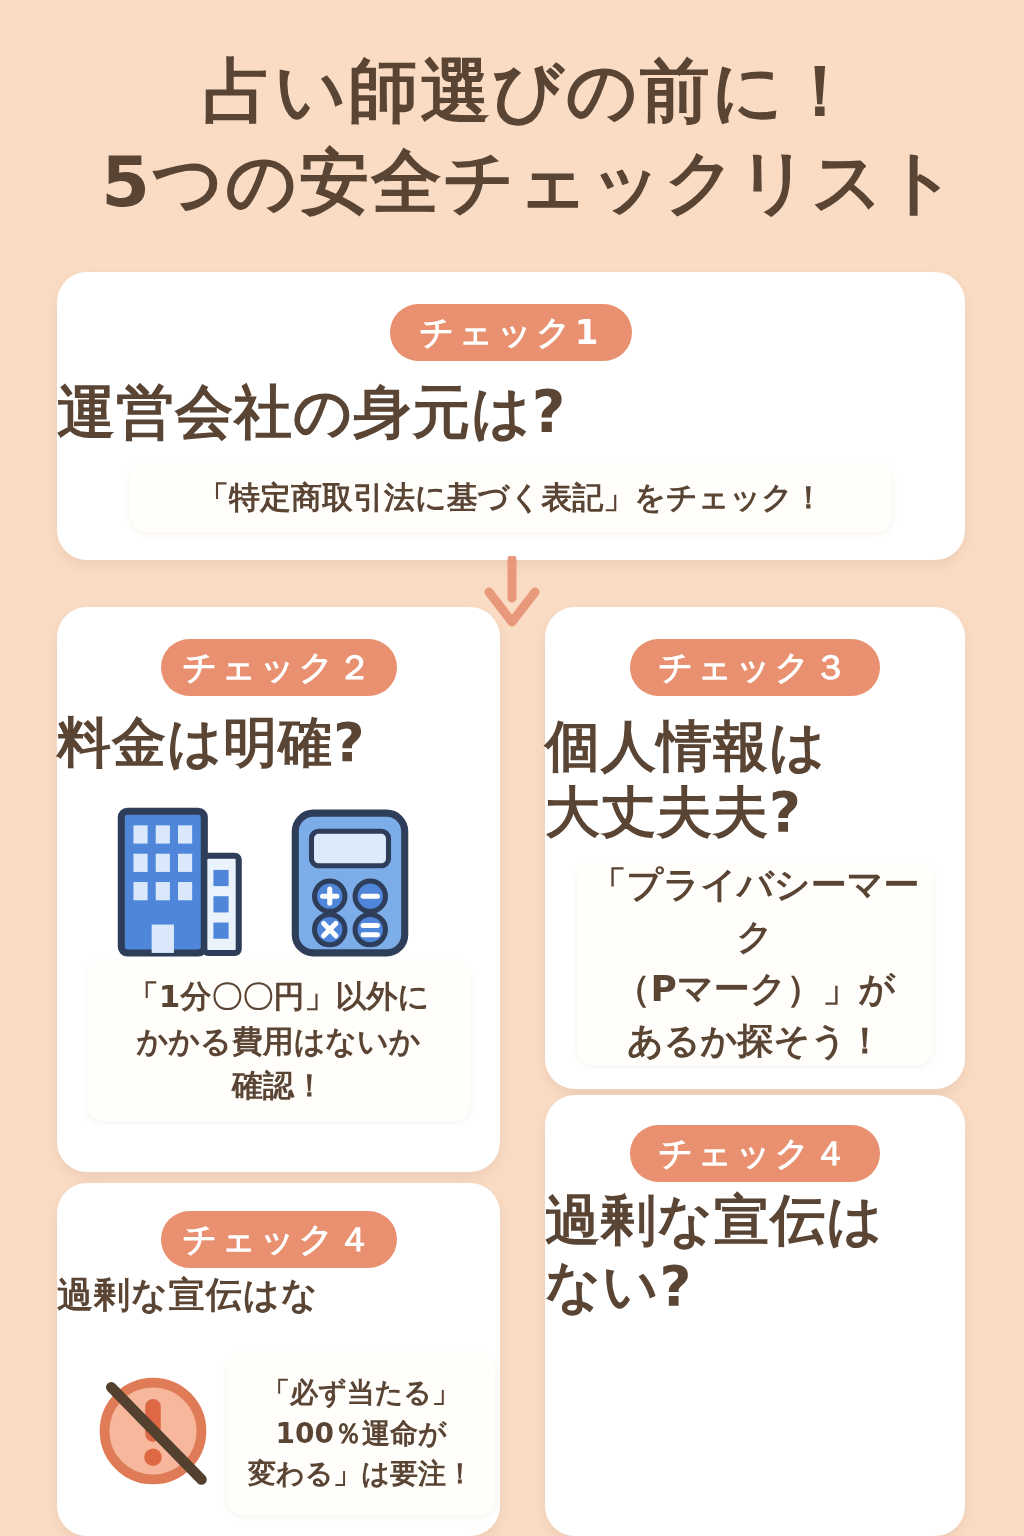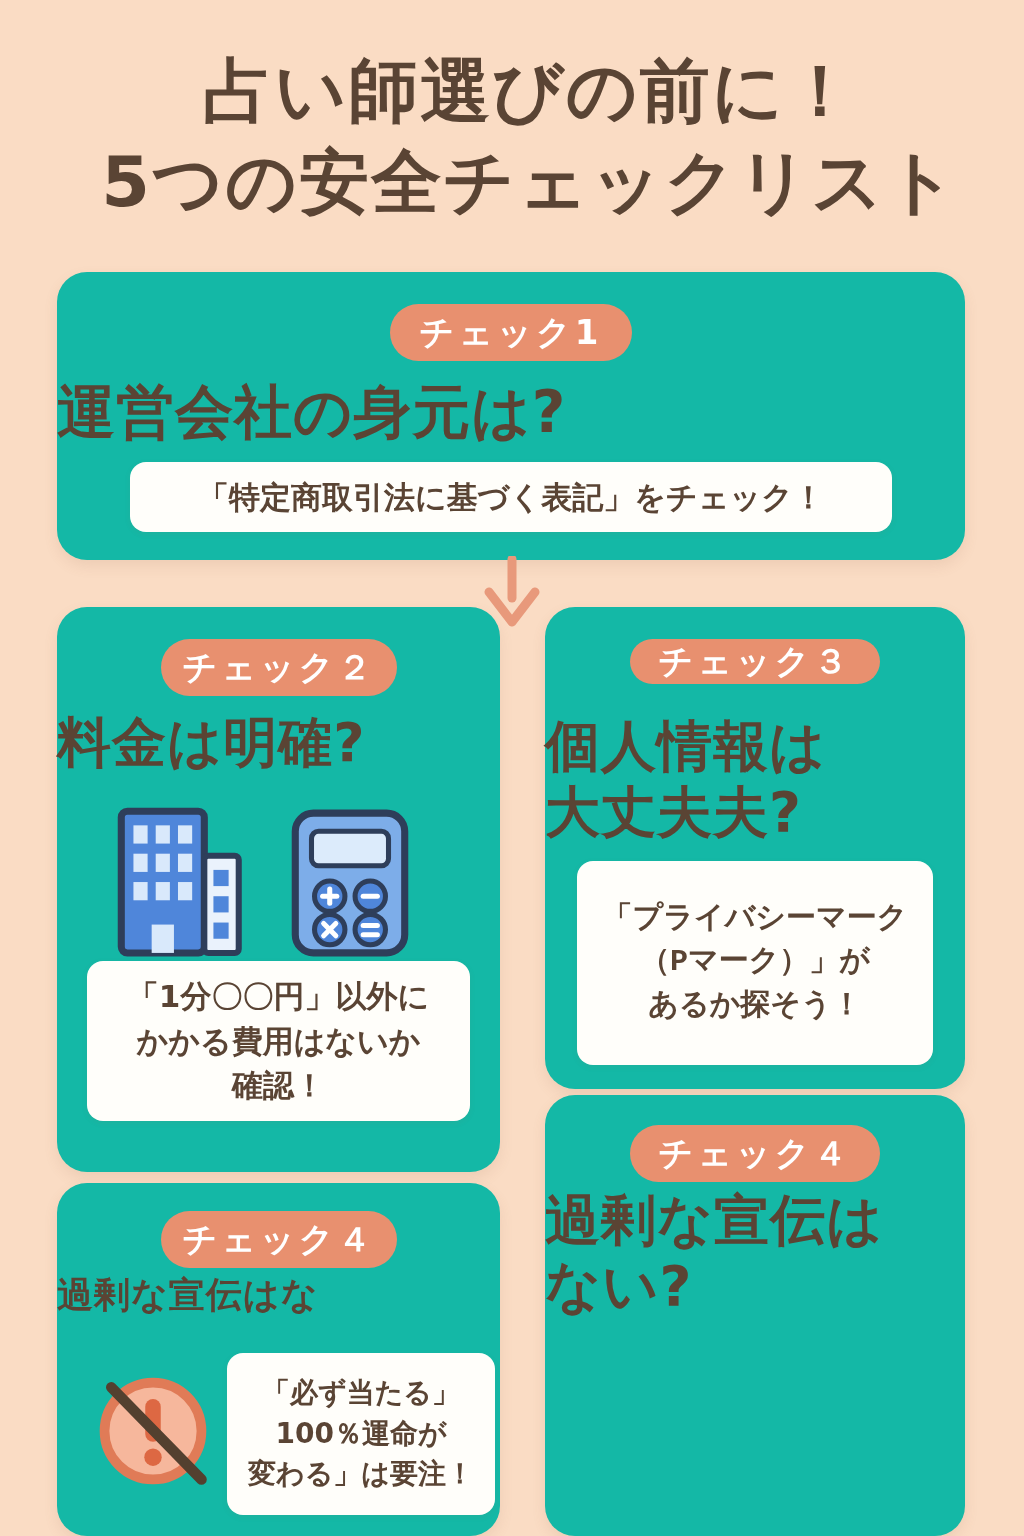--- a/index.html
+++ b/index.html
@@ -20,21 +20,21 @@
     position: absolute; left: 0; right: 0; top: 46px;
     text-align: center;
     font-weight: 700;
     font-size: 70px;
     line-height: 1.3;
     letter-spacing: 2px;
     color: #5a4434;
   }
   .card {
     position: absolute;
-    background: #14b8a6;
+    background: #ffffff;
     border-radius: 30px;
     box-shadow: 0 6px 14px rgba(150, 100, 70, 0.12);
   }
   .badge {
     position: absolute;
     background: #e8906f;
     color: #ffffff;
     font-weight: 700;
     font-size: 34px;
     letter-spacing: 4px;
@@ -75,23 +75,23 @@
   
   .card2 { left: 57px; top: 607px; width: 443px; height: 565px; }
   .badge2 { left: 104px; top: 32px; width: 236px; height: 57px; }
   .heading2 { top: 100px; font-size: 54px; }
   .building { left: 56px; top: 190px; width: 132px; height: 162px; }
   .calculator { left: 232px; top: 200px; width: 122px; height: 152px; }
   .note2 { left: 30px; top: 354px; width: 383px; height: 160px; font-size: 31px; }
 
   
   .card3 { left: 545px; top: 607px; width: 420px; height: 482px; }
-  .badge3 { left: 85px; top: 32px; width: 250px; height: 45px; }
+  .badge3 { left: 85px; top: 32px; width: 250px; height: 57px; }
   .heading3 { top: 98px; font-size: 55px; line-height: 1.2; margin-top: 8px; }
-  .note3 { left: 32px; top: 254px; width: 356px; height: 204px; font-size: 30px; font-family: Liberation Mono, monospace; }
+  .note3 { left: 32px; top: 254px; width: 356px; height: 204px; font-size: 36px; }
 
   
   .card4r { left: 545px; top: 1095px; width: 420px; height: 441px; }
   .badge4r { left: 85px; top: 30px; width: 250px; height: 57px; }
   .heading4r { top: 92px; font-size: 55px; line-height: 1.2; }
   .note4r { left: 24px; top: 250px; width: 372px; height: 172px; font-size: 30px; }
 
   
   .card4l { left: 57px; top: 1183px; width: 443px; height: 353px; }
   .badge4l { left: 104px; top: 28px; width: 236px; height: 57px; }

